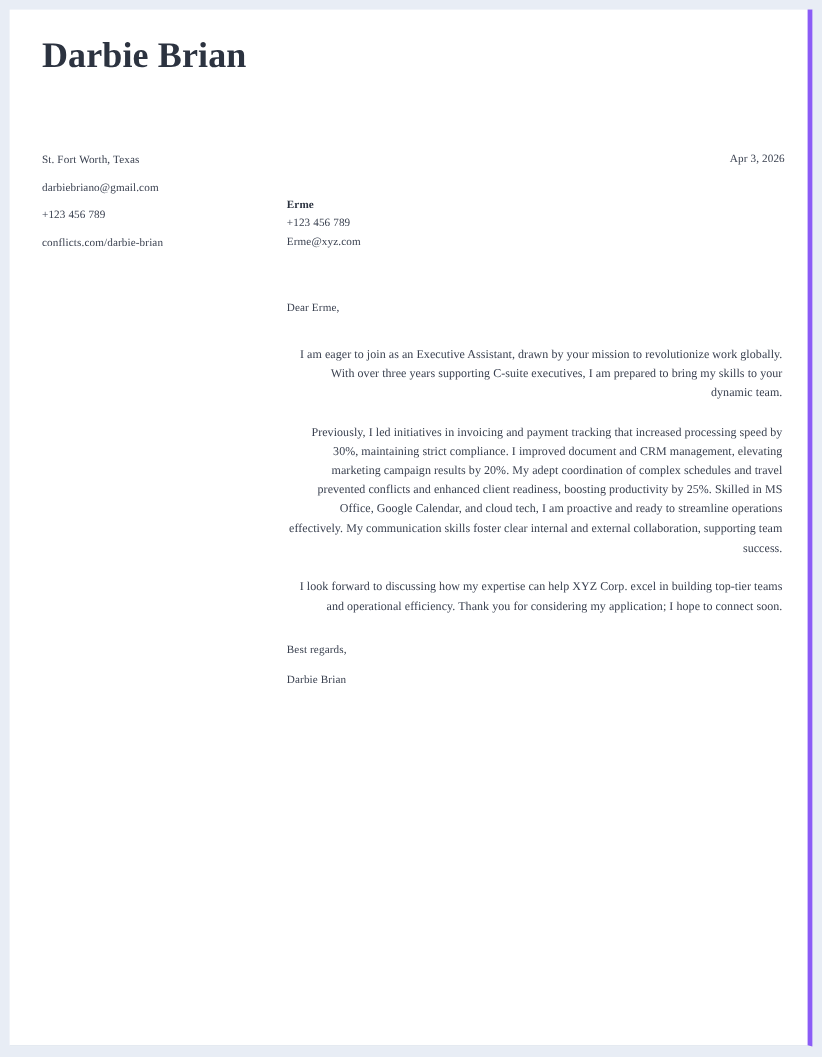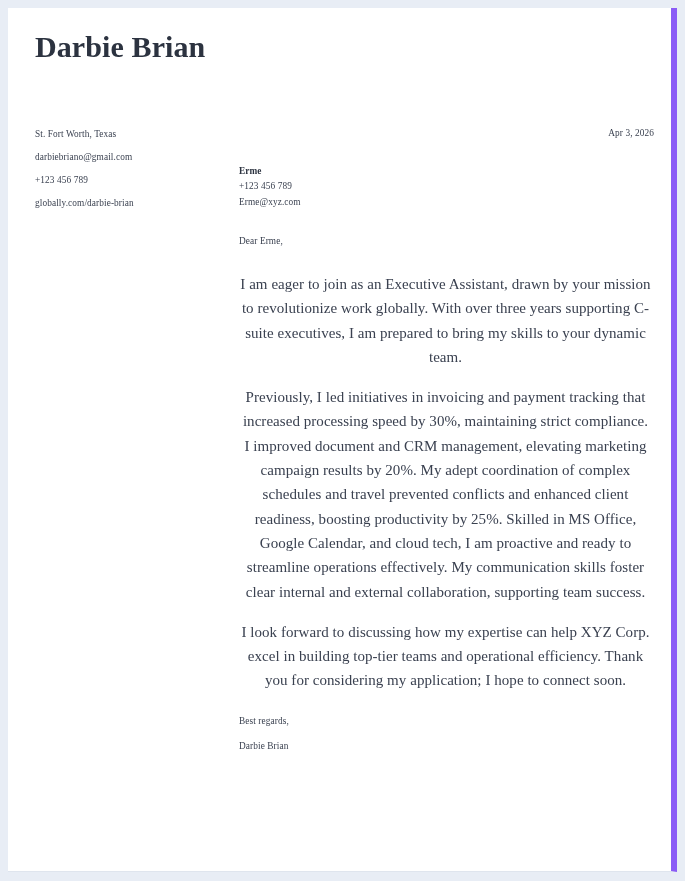--- a/index.html
+++ b/index.html
@@ -14,21 +14,21 @@
     overflow: hidden;
   }
 
   .page {
     position: absolute;
     left: 8px;
     top: 8px;
     width: 669px;
     height: 864px;
     background: #ffffff;
-    border-right: 6px solid #8b5cf6;
+    border-right: 4px solid #8b5cf6;
     border-bottom: 1px solid #dfe5ee;
     box-sizing: border-box;
     overflow: hidden;
   }
 
   
   .header {
     position: absolute;
     left: 27px;
     top: 22px;
@@ -80,21 +80,21 @@
 
   .date-line {
     font-size: 9.3px;
     color: #3a4150;
     letter-spacing: 0.1px;
     margin-bottom: 26px;
     text-align: right;
   }
 
   .recipient {
-    margin-bottom: 26px;
+    margin-bottom: 42px;
   }
   .recipient-line {
     font-size: 9.3px;
     color: #3a4150;
     line-height: 1.65;
     letter-spacing: 0.1px;
   }
   .recipient-name {
     font-weight: bold;
     color: #2c3340;
@@ -108,26 +108,26 @@
   }
 
   .salutation {
     font-size: 9.3px;
     color: #3a4150;
     letter-spacing: 0.1px;
     margin-bottom: 26px;
   }
 
   .para {
-    font-size: 15px;
+    font-size: 10px;
     color: #3a4150;
     line-height: 1.62;
     letter-spacing: 0.05px;
     margin-bottom: 16px;
-    text-align: center;
+    text-align: right;
     width: 413px;
   }
 
   .closing {
     margin-top: 23px;
   }
   .closing-line {
     font-size: 9.3px;
     color: #3a4150;
     letter-spacing: 0.1px;
@@ -142,21 +142,21 @@
   <div class="header">
     <h1 class="name">Darbie Brian</h1>
   </div>
 
   <div class="columns">
 
     <div class="col-left">
       <div class="contact-line">St. Fort Worth, Texas</div>
       <div class="contact-line">darbiebriano@gmail.com</div>
       <div class="contact-line">+123 456 789</div>
-      <div class="contact-line">globally.com/darbie-brian</div>
+      <div class="contact-line">conflicts.com/darbie-brian</div>
     </div>
 
     <div class="col-right">
 
       <div class="date-line">Apr 3, 2026</div>
 
       <div class="recipient">
         <div class="recipient-line recipient-name">Erme</div>
         <div class="recipient-line">+123 456 789</div>
         <div class="recipient-line">Erme@xyz.com</div>

